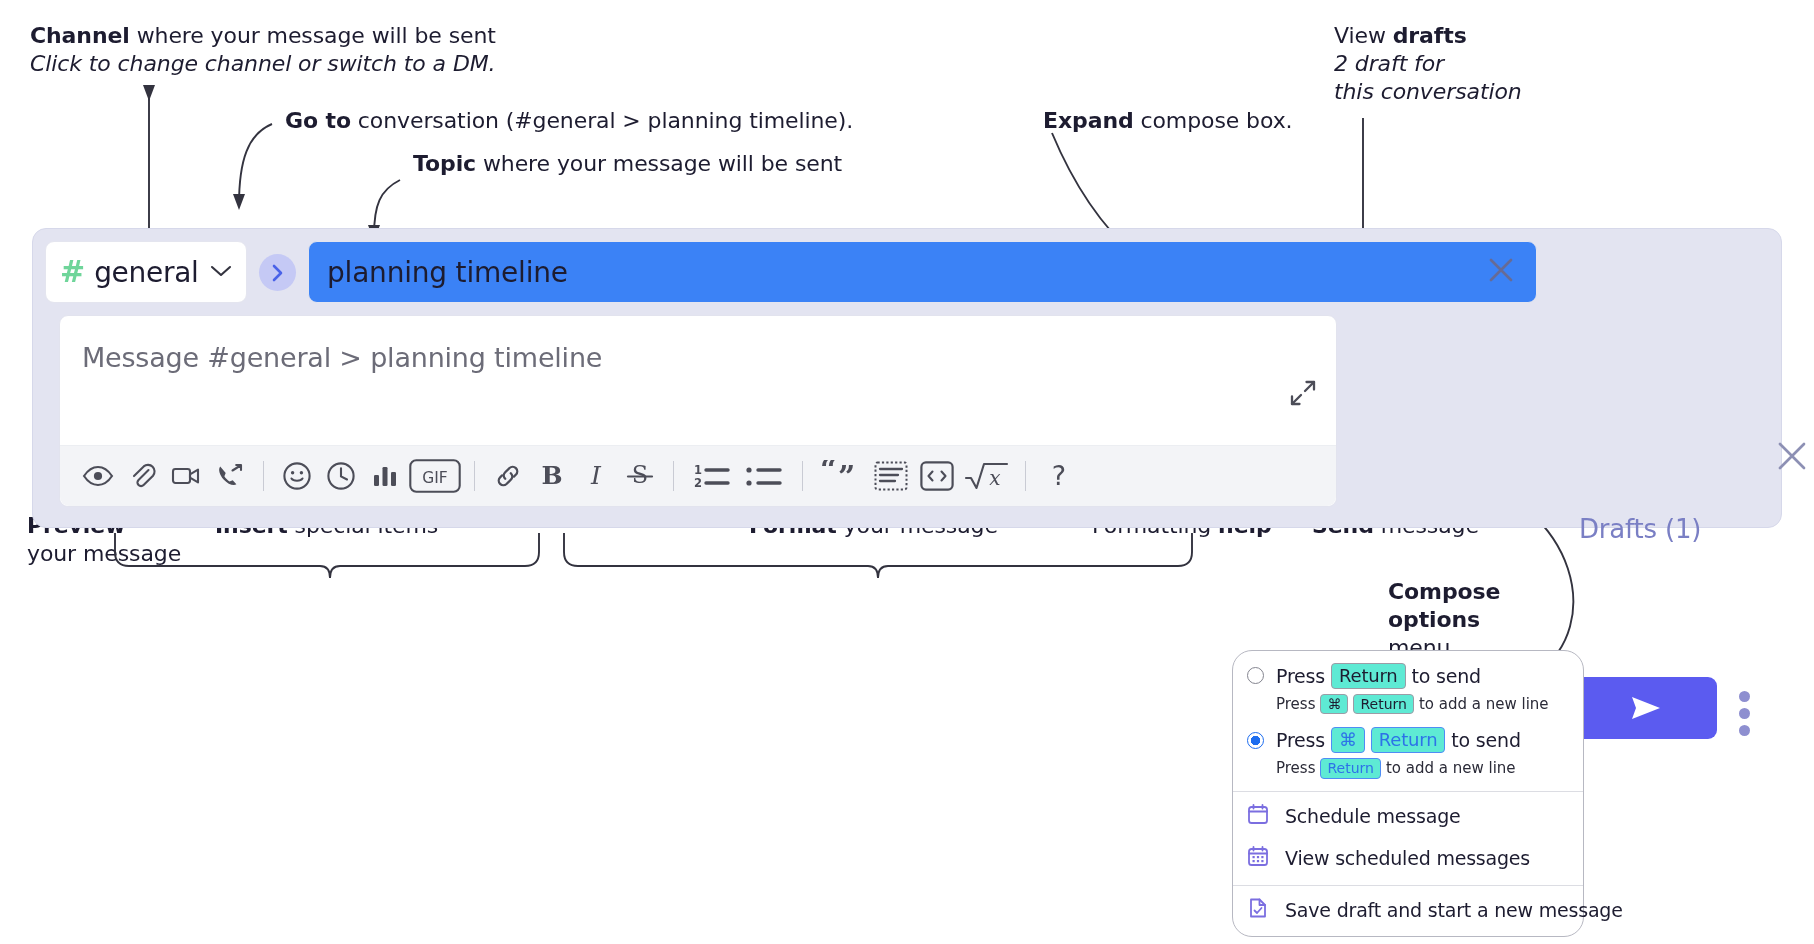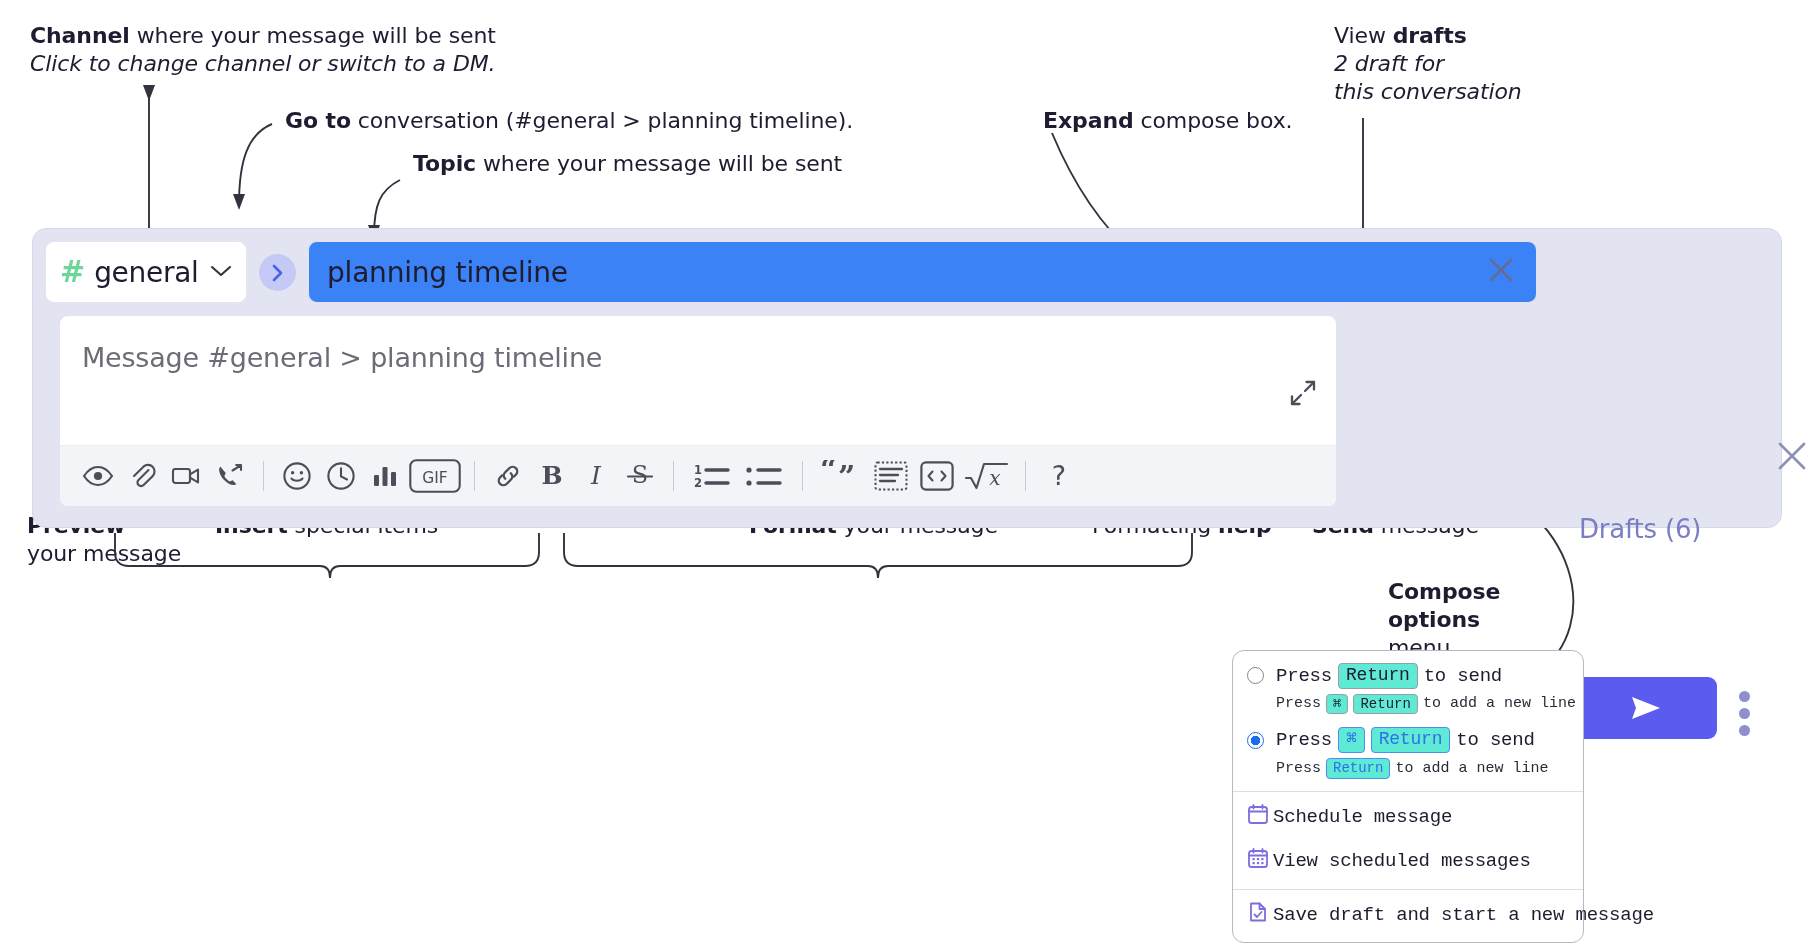--- a/index.html
+++ b/index.html
@@ -79,37 +79,37 @@
   #sendBtn{
     position:absolute;left:1541px;top:448px;width:143px;height:62px;
     background:#5b5bf0;border-radius:9px;display:flex;align-items:center;justify-content:center;cursor:pointer;
   }
   #kebab{position:absolute;left:1706px;top:462px;cursor:pointer;}
   .kdot{width:11px;height:11px;border-radius:50%;background:#8e8fd0;margin-bottom:6px;}
 
   
   #menu{
     position:absolute;left:1232px;top:650px;width:352px;
-    background:#ffffff;border:1px solid #b7b8c2;border-radius:12px;
-    box-sizing:border-box;padding:12px 0 0 0;font-family:Liberation Mono, monospace;
+    background:#ffffff;border:1px solid #b7b8c2;border-radius:20px;
+    box-sizing:border-box;padding:12px 0 0 0;
   }
   .mrow{display:flex;align-items:center;padding:0 14px;}
   .radio{width:17px;height:17px;border-radius:50%;border:1.8px solid #84858f;box-sizing:border-box;flex:none;margin-right:12px;}
   .radio.on{border:1.8px solid #1d6df0;background:
      radial-gradient(circle at 50% 50%, #1d6df0 0 4.6px, #ffffff 4.7px 100%);}
   .mtxt{font-size:19px;color:#1d1c30;letter-spacing:-0.2px;display:flex;align-items:center;gap:6px;white-space:nowrap;}
   .sub{font-size:15px;color:#2b2b38;display:flex;align-items:center;gap:5px;padding-left:43px;margin-top:5px;white-space:nowrap;}
   .key{
     display:inline-block;border:1px solid #9b9ca6;border-radius:4px;
     padding:1px 7px;font-size:18px;line-height:1.2;color:#1d1c30;background:#5eead4;
   }
   .key.sm{font-size:14px;padding:1px 6px;}
   .key.blue{border-color:#4f8cf5;color:#2d72e8;}
   .mdiv{height:1px;background:#dcdde3;margin:10px 0 0 0;}
-  .mitem{display:flex;align-items:center;gap:4px;padding:8px 14px;font-size:19px;color:#1d1c30;cursor:pointer;letter-spacing:-0.2px;white-space:nowrap;}
+  .mitem{display:flex;align-items:center;gap:16px;padding:8px 14px;font-size:19px;color:#1d1c30;cursor:pointer;letter-spacing:-0.2px;white-space:nowrap;}
 </style>
 </head>
 <body>
 
 <div class="abs anno" style="left:30px;top:22px;width:560px;">
   <div><b>Channel</b><span> where your message will be sent</span></div>
   <div><i>Click to change channel or switch to a DM.</i></div>
 </div>
 
 <div class="abs anno" style="left:285px;top:107px;width:620px;">
@@ -412,21 +412,21 @@
       </div>
     </div>
   </div>
 
   <div id="closeX">
     <svg width="38" height="38" viewBox="0 0 38 38">
         <path d="M7 7 L31 31 M31 7 L7 31" fill="none" stroke="#8d90b4" stroke-width="2.7" stroke-linecap="round"></path>
       </svg>
   </div>
 
-  <div id="draftsLabel">Drafts (6)</div>
+  <div id="draftsLabel">Drafts (1)</div>
 
   <div id="sendBtn">
     <svg width="48" height="40" viewBox="0 0 48 40">
         <path d="M10 9 L38 20 L10 31 L14 20 Z" fill="#ffffff"></path>
       </svg>
   </div>
 
   <div id="kebab">
     <div class="kdot"></div>
     <div class="kdot"></div>

